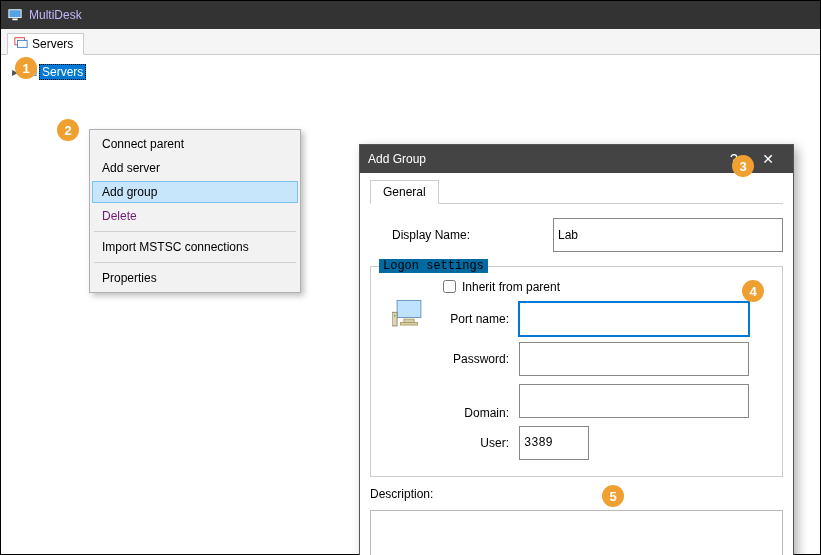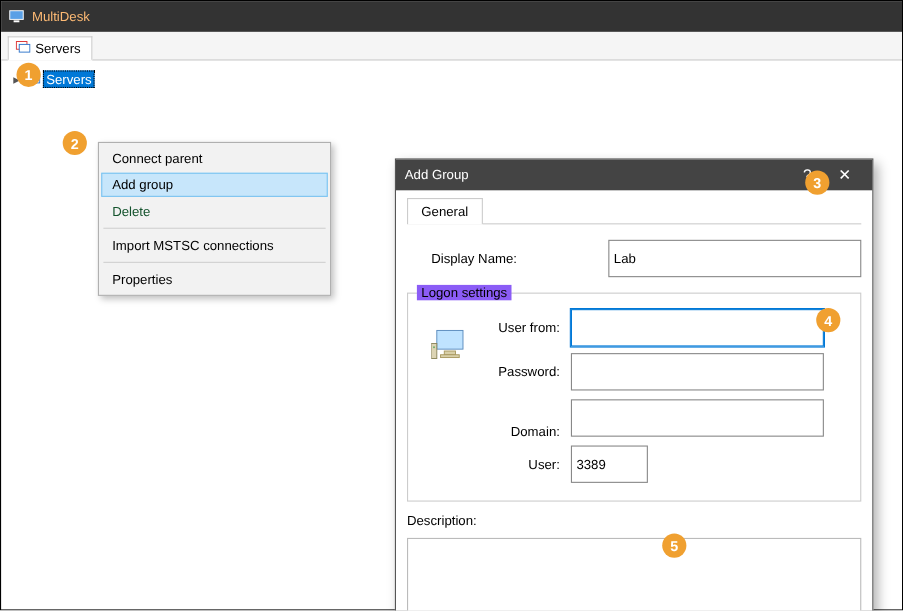--- a/index.html
+++ b/index.html
@@ -1,44 +1,44 @@
 <!DOCTYPE html>
 <html><head>
 <meta charset="utf-8">
 <style>
   * { box-sizing: border-box; font-family: "Segoe UI", Tahoma, sans-serif; font-size: 12px; }
   body { margin: 0; background: #fff; }
   .window { width: 821px; height: 555px; border: 1px solid #000; position: relative; background: #fff; }
-  .titlebar { height: 28px; background: #333; color: #fdba74; display: flex; align-items: center; padding: 0 6px; }
+  .titlebar { height: 28px; background: #333; color: #c4b5fd; display: flex; align-items: center; padding: 0 6px; }
   .titlebar-icon { width: 16px; height: 16px; margin-right: 6px; display:flex; align-items:center; justify-content:center;}
   .tabs-strip { height: 26px; background: #f5f5f5; border-bottom: 1px solid #ccc; display: flex; align-items: flex-end; padding-left: 6px; }
   .tab { height: 22px; display: flex; align-items: center; padding: 0 10px 0 6px; background: #fff; border: 1px solid #ccc; border-bottom: 1px solid #fff; gap:4px; position:relative; top:1px;}
   .content { position: relative; height: calc(100% - 54px); }
   .tree { position: absolute; left: 8px; top: 8px; }
   .tree-node { display: flex; align-items: center; height: 18px; }
   .tree-expander { width: 12px; text-align:center; color:#555;}
   .tree-label { background: #0078d7; color: #fff; padding: 0 2px; border:1px dotted #000;}
   .badge { position:absolute; width:22px; height:22px; border-radius:50%; background:#f0a030; color:#fff; display:flex; align-items:center; justify-content:center; font-weight:bold; font-size:13px; z-index:50;}
   .context-menu { position:absolute; left:88px; top:74px; width:212px; background:#f2f2f2; border:1px solid #b0b0b0; padding:2px; box-shadow:3px 3px 6px rgba(0,0,0,0.25); z-index:20;}
   .context-menu .item { height:24px; display:flex; align-items:center; padding:0 10px; }
   .context-menu .item.hover { background:#c7e6fb; border:1px solid #7ac3f0; padding:0 9px; height:22px; margin:1px 0;}
-  .context-menu .item.disabled { color:#14532d; }
+  .context-menu .item.disabled { color:#701a75; }
   .context-menu .sep { height:1px; background:#d0d0d0; margin:3px 2px; }
   .dialog { position:absolute; left:358px; top:89px; width:435px; background:#fff; border:1px solid #555; box-shadow:4px 4px 10px rgba(0,0,0,0.3); z-index:30;}
   .dialog-title { height:28px; background:#444; color:#fff; display:flex; align-items:center; padding:0 8px;}
   .dialog-title .spacer{flex:1;}
   .dialog-title .ctl{ width:34px; text-align:center; font-size:14px;}
   .dialog-body { padding:6px 10px 10px 10px; }
   .tabs2 { border-bottom:1px solid #ccc; display:flex; }
   .tabs2 .tab2 { padding:4px 12px; border:1px solid #ccc; border-bottom:1px solid #fff; background:#fff; position:relative; top:1px;}
   .row { display:flex; align-items:center; margin:6px 0;}
   .row .lbl { width:110px; text-align:right; padding-right:10px;}
   .row input[type=text], .row input[type=password] { height:20px; border:1px solid #888; padding:16px 4px; background:#fff;}
   .fieldset { border:1px solid #ccc; margin-top:14px; padding:8px 8px 10px 8px; position:relative;}
-  .fieldset .legend { position:absolute; top:-8px; left:8px; background:#8b5cf6; padding:0 4px;}
+  .fieldset .legend { position:absolute; top:-8px; left:8px; background:#0369a1; padding:0 4px;font-family:Liberation Mono, monospace;}
   .logon-grid { display:flex; }
   .logon-icon { width:60px; display:flex; justify-content:center; padding-top:22px;}
   .logon-fields { flex:1; }
   .checkbox-row{ display:flex; align-items:center; margin:2px 0 6px 0; padding-left:0;}
   .checkbox-row input{margin-right:6px;}
   .desc-box { width:100%; height:68px; border:1px solid #bbb; resize:none; overflow-y:scroll; }
   .dlg-buttons { display:flex; justify-content:flex-end; gap:8px; padding:12px 10px;}
   .dlg-buttons button{ width:80px; height:22px; border:1px solid #888; background:#14b8a6;}
   .dlg-buttons button.default{ border:1px solid #0078d7; outline:1px solid #0078d7;}
   .focus-input{ border:1px solid #0078d7 !important; outline:1px solid #0078d7;}
@@ -89,20 +89,23 @@
     <div class="badge" style="left:14px; top:2px;">1</div>
     <div class="badge" style="left:56px; top:64px;">2</div>
     <div class="badge" style="left:731px; top:100px;">3</div>
     <div class="badge" style="left:741px; top:225px;">4</div>
     <div class="badge" style="left:601px; top:430px;">5</div>
 
     <div class="context-menu">
       <div class="item">
           <span>Connect parent</span>
         </div>
+      <div class="item">
+          <span>Add server</span>
+        </div>
       <div class="item hover">
           <span>Add group</span>
         </div>
       <div class="item disabled">
           <span>Delete</span>
         </div>
       <div class="sep"></div>
       <div class="item">
           <span>Import MSTSC connections</span>
         </div>
@@ -135,35 +138,39 @@
             <div class="logon-icon">
               <svg class="monitor-svg" viewBox="0 0 40 40">
                 <rect x="6" y="4" width="28" height="20" fill="#bfe3ff" stroke="#5a8bbd"></rect>
                 <rect x="14" y="26" width="12" height="4" fill="#d8cfa8" stroke="#a89860"></rect>
                 <rect x="10" y="30" width="20" height="3" fill="#d8cfa8" stroke="#a89860"></rect>
                 <rect x="0" y="18" width="6" height="16" fill="#dcd4b4" stroke="#8a845a"></rect>
                 <circle cx="3" cy="22" r="1" fill="#6a6"></circle>
               </svg>
             </div>
             <div class="logon-fields">
+              <div class="checkbox-row" style="margin-left:0;">
+                <input type="checkbox" style="">
+                <span>Inherit from parent</span>
+              </div>
               <div class="row">
-                  <span class="lbl" style="width:80px;">User from:</span>
+                  <span class="lbl" style="width:80px;">Port name:</span>
                 <input type="text" class="focus-input" style="width: 230px;" value="">
                 </div>
               <div class="row">
                   <span class="lbl" style="width:80px;">Password:</span>
                 <input type="password" style="width: 230px;" value="">
                 </div>
               <div class="row">
                   <span class="lbl" style="width:80px;margin-top:24px;">Domain:</span>
                 <input type="text" style="width: 230px;" value="">
                 </div>
               <div class="row">
                   <span class="lbl" style="width:80px;">User:</span>
-                <input type="text" style="width: 70px;" value="3389">
+                <input type="text" style="width: 70px; font-family: Liberation Mono, monospace;" value="3389">
                 </div>
             </div>
           </div>
         </div>
 
         <div style="margin-top:10px;">
           <div style="margin-bottom:9px;">Description:</div>
           <textarea class="desc-box" style=""></textarea>
         </div>
       </div>

